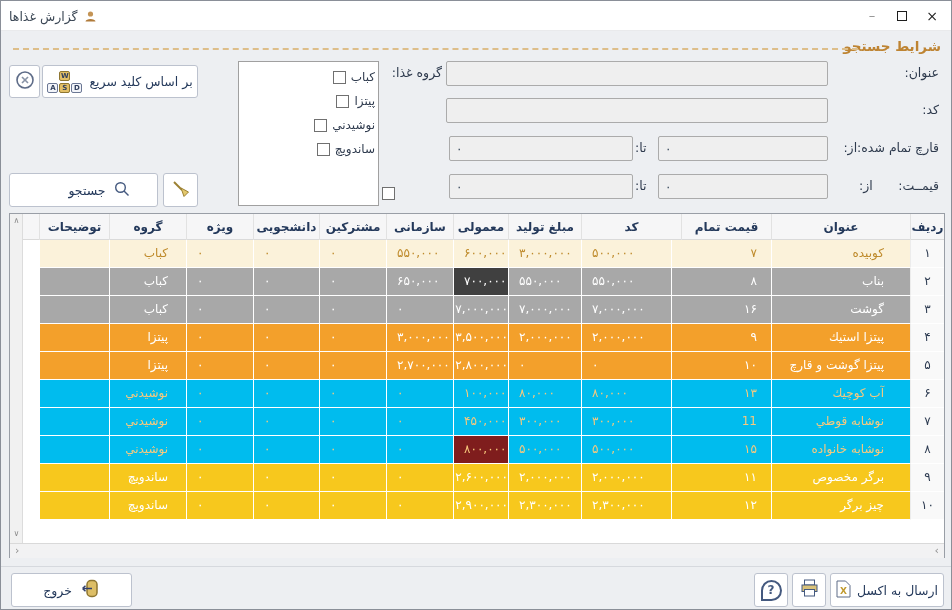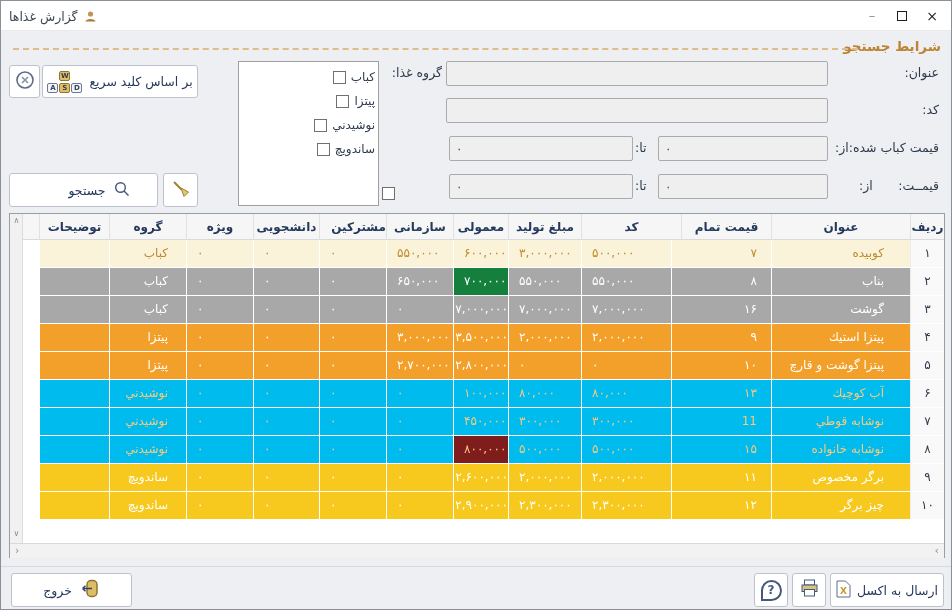--- a/index.html
+++ b/index.html
@@ -50,21 +50,21 @@
   .table{position:absolute;left:8px;top:212px;width:936px;height:345px;background:#fff;border:1px solid #999EA6;}
   .vscroll{position:absolute;left:0;top:0;width:13px;height:329px;background:#F1F1F1;border-right:1px solid #DCDCDC;}
   .varrow{position:absolute;left:0;width:13px;text-align:center;font-size:8px;color:#8A8A8A;line-height:14px;}
   .varrow.up{top:0;} .varrow.down{bottom:2px;}
   .thead{position:absolute;left:13px;right:0;top:0;height:26px;display:flex;direction:rtl;background:#F6F6F7;border-bottom:1px solid #DADADA;}
   .th{height:26px;line-height:26px;text-align:center;font-size:12px;font-weight:bold;color:#24395B;border-left:1px solid #E2E2E2;overflow:hidden;white-space:nowrap;}
   .tbody{position:absolute;left:13px;right:0;top:26px;}
   .tr{display:flex;direction:rtl;height:28px;}
   .td{height:28px;line-height:27px;font-size:12px;border-left:1px solid #fff;border-bottom:1px solid #fff;overflow:hidden;white-space:nowrap;}
   .c0{width:34px;flex:0 0 auto;} .c1{flex:1 1 auto;} .c2{width:100px;flex:0 0 auto;} .c3{width:90px;flex:0 0 auto;}
-  .c4{width:73px;flex:0 0 auto;} .c5{width:55px;flex:0 0 auto;} .c6{width:67px;flex:0 0 auto;} .c7{width:67px;flex:0 0 auto;text-align:right;}
+  .c4{width:73px;flex:0 0 auto;} .c5{width:55px;flex:0 0 auto;} .c6{width:67px;flex:0 0 auto;} .c7{width:67px;flex:0 0 auto;}
   .c8{width:66px;flex:0 0 auto;} .c9{width:67px;flex:0 0 auto;} .c10{width:77px;flex:0 0 auto;} .c11{width:70px;flex:0 0 auto;margin-left:16px;}
   .td.c0{text-align:center;background:#F9F9F9;color:#2E3C52;border-left-color:#ECECEC;}
   .td.c1{text-align:right;padding-right:26px;}
   .td.c2{text-align:right;padding-right:14px;}
   .td.c3,.td.c4,.td.c5,.td.c6,.td.c7,.td.c8,.td.c9{text-align:left;padding-left:10px;}
   .td.c10{text-align:right;padding-right:18px;}
   .tfiller{position:absolute;left:13px;right:0;top:306px;height:23px;background:#fff;}
   .hscroll{position:absolute;left:0;right:0;top:329px;height:15px;background:#F2F2F3;border-top:1px solid #D9D9D9;}
   .harrow{position:absolute;top:0;height:15px;line-height:14px;font-size:11px;color:#8F8F8F;}
   .harrow.left{left:5px;} .harrow.right{right:5px;}
@@ -103,21 +103,21 @@
 
   <div class="section-title">شرایط جستجو</div>
   <div class="dashed-line"></div>
 
   <span class="flabel" style="top:64px;right:12px">عنوان:</span>
   <input class="finput" style="left: 445px; top: 60px; width: 382px;" value="">
 
   <span class="flabel" style="top:101px;right:12px">کد:</span>
   <input class="finput" style="left: 445px; top: 97px; width: 382px;" value="">
 
-  <span class="flabel" style="top:139px;right:12px">قیمت کباب شده:از:</span>
+  <span class="flabel" style="top:139px;right:12px">قارچ تمام شده:از:</span>
   <input class="finput" style="left: 657px; top: 135px; width: 170px;" value="۰">
   <span class="flabel" style="top:139px;left:634px">تا:</span>
   <input class="finput" style="left: 448px; top: 135px; width: 184px;" value="۰">
 
   <span class="flabel" style="top:177px;right:12px">قیمــت:</span>
   <span class="flabel" style="top:177px;left:858px">از:</span>
   <input class="finput" style="left: 657px; top: 173px; width: 170px;" value="۰">
   <span class="flabel" style="top:177px;left:634px">تا:</span>
   <input class="finput" style="left: 448px; top: 173px; width: 184px;" value="۰">
 
@@ -211,21 +211,21 @@
           <div class="td c9" style="background: rgb(251, 242, 218); color: rgb(190, 138, 42);">۰</div>
           <div class="td c10" style="background: rgb(251, 242, 218); color: rgb(190, 138, 42);">کباب</div>
           <div class="td c11" style="background: rgb(251, 242, 218); color: rgb(190, 138, 42);"></div>
         </div>
         <div class="tr">
           <div class="td c0">۲</div>
           <div class="td c1" style="background: rgb(168, 168, 168); color: rgb(255, 255, 255);">بناب</div>
           <div class="td c2" style="background: rgb(168, 168, 168); color: rgb(255, 255, 255);">۸</div>
           <div class="td c3" style="background: rgb(168, 168, 168); color: rgb(255, 255, 255);">۵۵۰,۰۰۰</div>
           <div class="td c4" style="background: rgb(168, 168, 168); color: rgb(255, 255, 255);">۵۵۰,۰۰۰</div>
-          <div class="td c5" style="background: #15803d; color: rgb(255, 255, 255);">۷۰۰,۰۰۰</div>
+          <div class="td c5" style="background: #404040; color: rgb(255, 255, 255);">۷۰۰,۰۰۰</div>
           <div class="td c6" style="background: rgb(168, 168, 168); color: rgb(255, 255, 255);">۶۵۰,۰۰۰</div>
           <div class="td c7" style="background: rgb(168, 168, 168); color: rgb(255, 255, 255);">۰</div>
           <div class="td c8" style="background: rgb(168, 168, 168); color: rgb(255, 255, 255);">۰</div>
           <div class="td c9" style="background: rgb(168, 168, 168); color: rgb(255, 255, 255);">۰</div>
           <div class="td c10" style="background: rgb(168, 168, 168); color: rgb(255, 255, 255);">کباب</div>
           <div class="td c11" style="background: rgb(168, 168, 168); color: rgb(255, 255, 255);"></div>
         </div>
         <div class="tr">
           <div class="td c0">۳</div>
           <div class="td c1" style="background: rgb(168, 168, 168); color: rgb(255, 255, 255);">گوشت</div>

